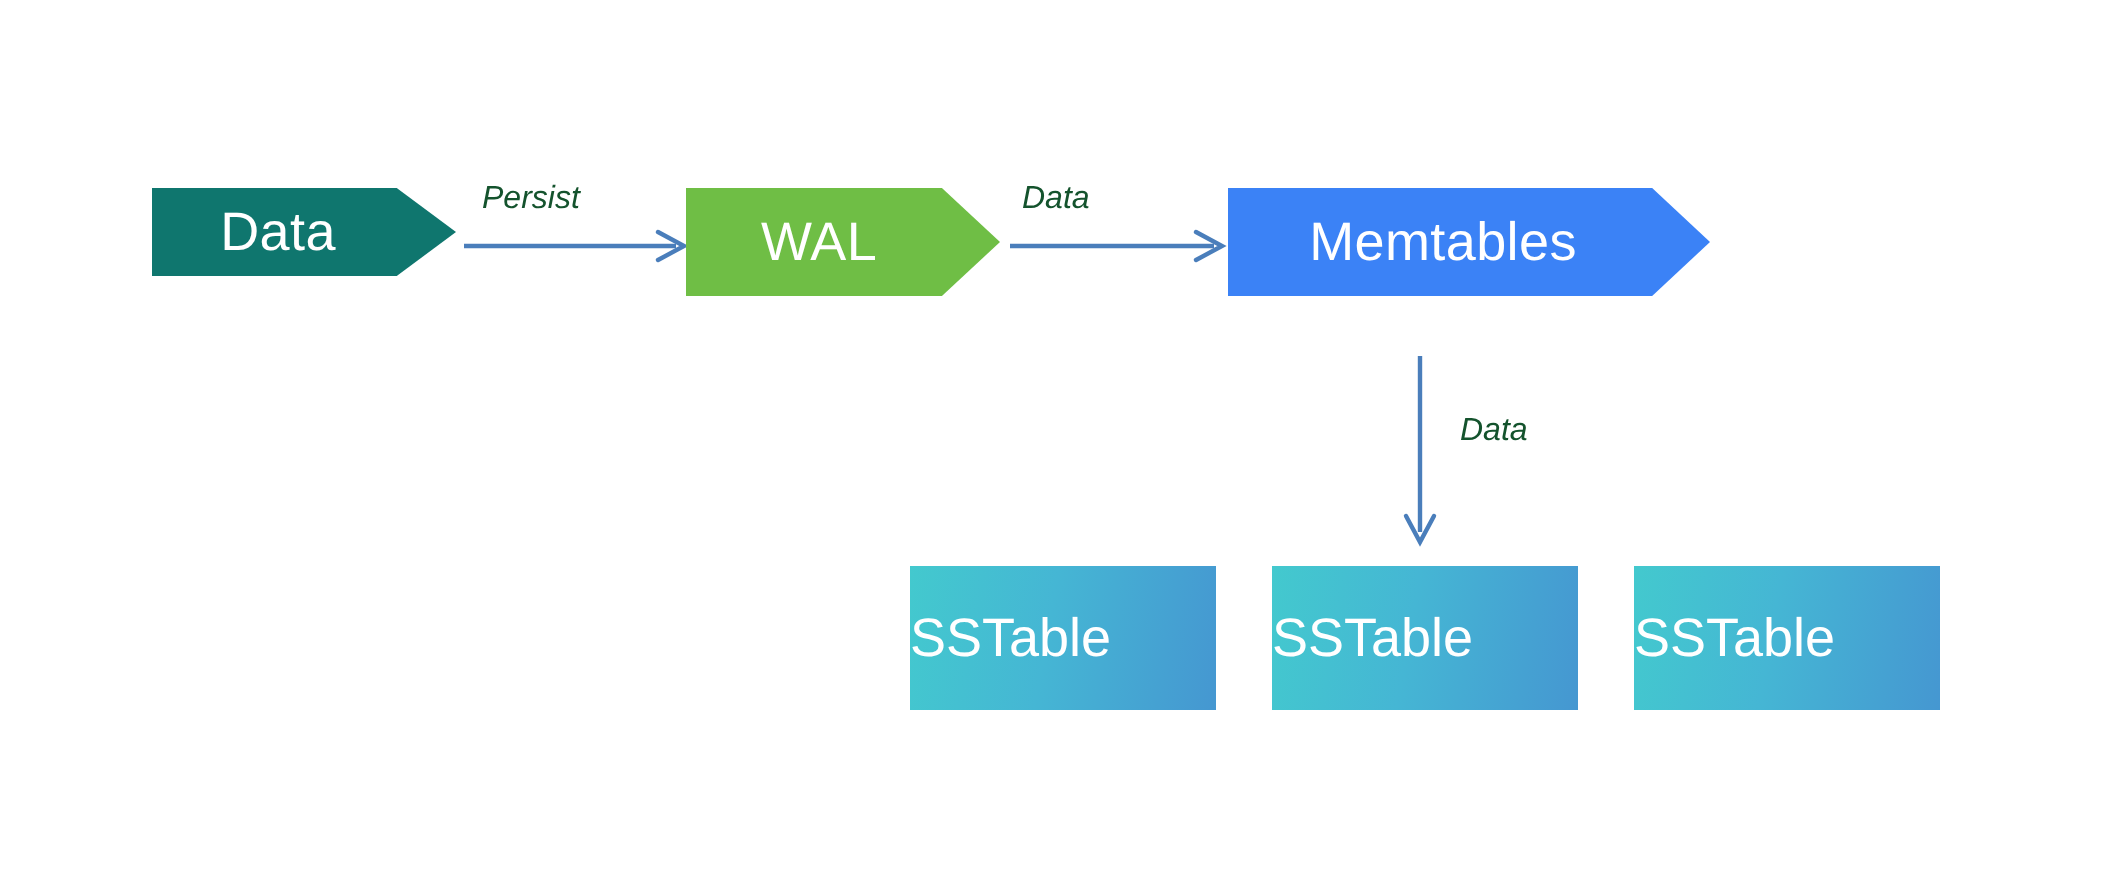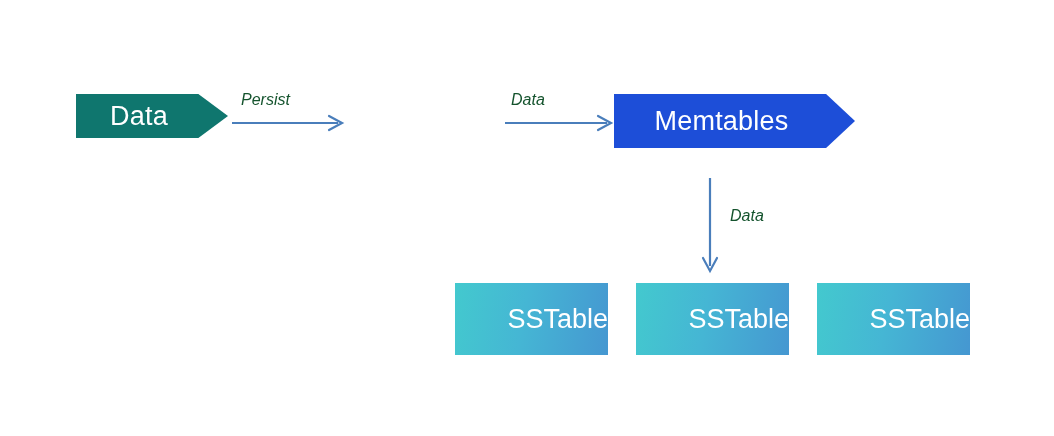--- a/index.html
+++ b/index.html
@@ -55,21 +55,21 @@
     height: 54px;
     background: #6FBE45;
     clip-path: polygon(0 0, 81.5% 0, 100% 50%, 81.5% 100%, 0 100%);
     padding-right: 24px;
   }
   .chevron.memtables {
     left: 614px;
     top: 94px;
     width: 241px;
     height: 54px;
-    background: #1d4ed8;
+    background: #3b82f6;
     clip-path: polygon(0 0, 88% 0, 100% 50%, 88% 100%, 0 100%);
     padding-right: 26px;
   }
 
   
   .arrow-svg {
     position: absolute;
     overflow: visible;
   }
 
@@ -87,21 +87,21 @@
   .edge-label.flush   { left: 730px; top: 208px; }
 
   
   .sstable {
     position: absolute;
     top: 283px;
     width: 153px;
     height: 72px;
     display: flex;
     align-items: center;
-    justify-content: flex-end;
+    justify-content: flex-start;
     color: #ffffff;
     font-size: 27px;
     line-height: 1;
     white-space: nowrap;
     background: linear-gradient(100deg, #43C9CE 0%, #45B6D4 45%, #4597D1 100%);
   }
   .sstable.s1 { left: 455px; }
   .sstable.s2 { left: 636px; }
   .sstable.s3 { left: 817px; }
 </style>
@@ -114,20 +114,23 @@
     <span class="chev-label">Data</span>
   </div>
 
   <div class="edge-label persist">Persist</div>
 
   <svg class="arrow-svg" style="left:230px; top:110px;" width="116" height="26" viewBox="0 0 116 26">
     <line x1="2" y1="13" x2="108" y2="13" stroke="#4A7EBB" stroke-width="2.2"></line>
     <polyline points="99,6 112,13 99,20" fill="none" stroke="#4A7EBB" stroke-width="2.2" stroke-linecap="round" stroke-linejoin="miter"></polyline>
   </svg>
 
+  <div class="chevron wal">
+    <span class="chev-label">WAL</span>
+  </div>
 
   <div class="edge-label apply">Data</div>
 
   <svg class="arrow-svg" style="left:503px; top:110px;" width="112" height="26" viewBox="0 0 112 26">
     <line x1="2" y1="13" x2="104" y2="13" stroke="#4A7EBB" stroke-width="2.2"></line>
     <polyline points="95,6 108,13 95,20" fill="none" stroke="#4A7EBB" stroke-width="2.2" stroke-linecap="round" stroke-linejoin="miter"></polyline>
   </svg>
 
   <div class="chevron memtables">
     <span class="chev-label">Memtables</span>

